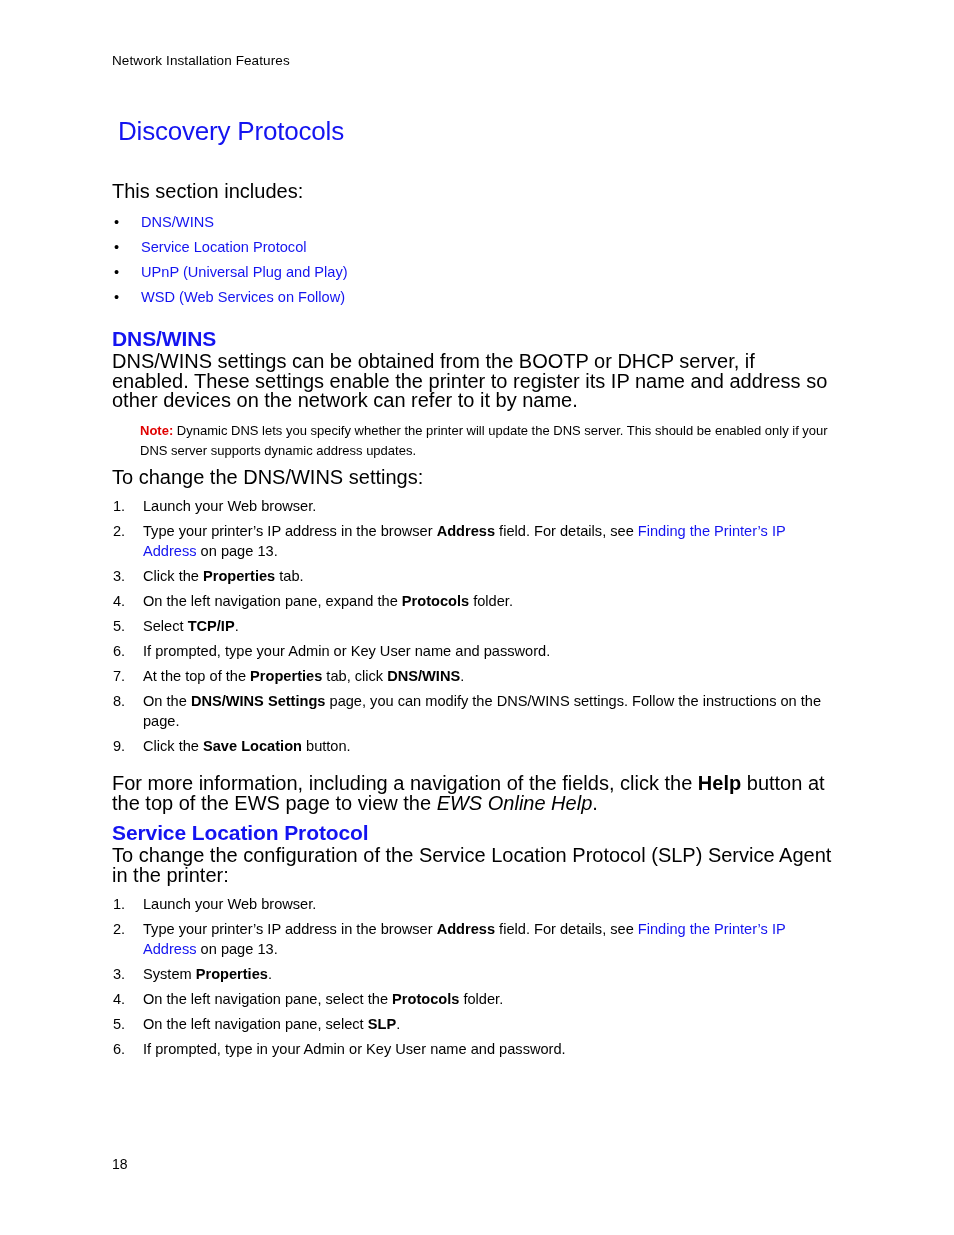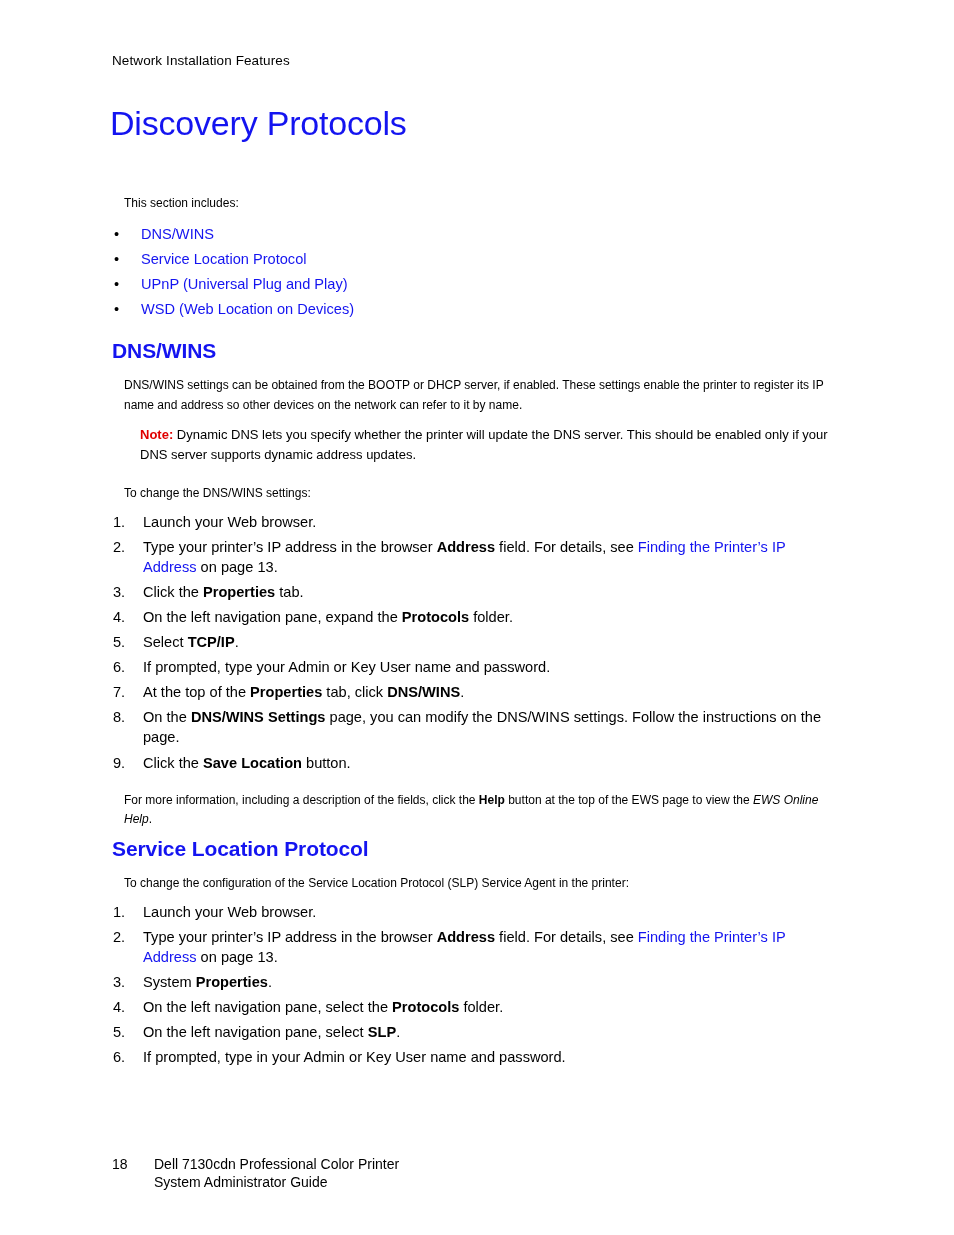--- a/index.html
+++ b/index.html
@@ -33,39 +33,39 @@
     line-height: 17px;
     color: #000000;
     letter-spacing: 0.1px;
   }
 
   
   .chapter-title {
     position: absolute;
     left: 110px;
     top: 100px;
-    font-size: 34px;
+    font-size: 26px;
     line-height: 46px;
     font-weight: normal;
     color: #1414F0;
     letter-spacing: -0.2px;
-    margin: 0;
+    margin: 8px;
   }
 
   
   .content {
     position: absolute;
     left: 112px;
     top: 182px;
     width: 724px;
   }
 
   p {
-    margin: 12px;
-    font-size: 12px;
+    margin: 0;
+    font-size: 20px;
     line-height: 19.8px;
   }
 
   .para {
     margin-bottom: 6px;
   }
 
   .intro-line {
     margin-bottom: 8px;
   }
@@ -175,21 +175,21 @@
   <h1 class="chapter-title">Discovery Protocols</h1>
 
   <div class="content">
 
     <p class="intro-line">This section includes:</p>
 
     <ul class="bullet-list">
         <li><span class="bullet-mark">•</span><a class="xref" href="#">DNS/WINS</a></li>
         <li><span class="bullet-mark">•</span><a class="xref" href="#">Service Location Protocol</a></li>
         <li><span class="bullet-mark">•</span><a class="xref" href="#">UPnP (Universal Plug and Play)</a></li>
-        <li><span class="bullet-mark">•</span><a class="xref" href="#">WSD (Web Location on Devices)</a></li>
+        <li><span class="bullet-mark">•</span><a class="xref" href="#">WSD (Web Services on Follow)</a></li>
       </ul>
 
     <h2 class="section-heading heading-dnswins">DNS/WINS</h2>
 
     <p class="para">DNS/WINS settings can be obtained from the BOOTP or DHCP server, if enabled. These settings enable the printer to register its IP name and address so other devices on the network can refer to it by name.</p>
 
     <p class="note">
       <span class="note-label">Note:</span><span> </span><span>Dynamic DNS lets you specify whether the printer will update the DNS server. This should be enabled only if your DNS server supports dynamic address updates.</span>
     </p>
 
@@ -202,38 +202,34 @@
         <li><span class="step-num">2.</span><span><span>Type your printer’s IP address in the browser </span><b>Address</b><span> field. For details, see </span><a class="xref" href="#">Finding the Printer’s IP Address</a><span> on page 13.</span></span></li>
         <li><span class="step-num">3.</span><span><span>Click the </span><b>Properties</b><span> tab.</span></span></li>
         <li><span class="step-num">4.</span><span><span>On the left navigation pane, expand the </span><b>Protocols</b><span> folder.</span></span></li>
         <li><span class="step-num">5.</span><span><span>Select </span><b>TCP/IP</b><span>.</span></span></li>
         <li><span class="step-num">6.</span><span><span>If prompted, type your Admin or Key User name and password.</span></span></li>
         <li><span class="step-num">7.</span><span><span>At the top of the </span><b>Properties</b><span> tab, click </span><b>DNS/WINS</b><span>.</span></span></li>
         <li><span class="step-num">8.</span><span><span>On the </span><b>DNS/WINS Settings</b><span> page, you can modify the DNS/WINS settings. Follow the instructions on the page.</span></span></li>
         <li><span class="step-num">9.</span><span><span>Click the </span><b>Save Location</b><span> button.</span></span></li>
       </ol>
 
-    <p class="para after-steps"><span>For more information, including a description of the fields, click the </span><b>Help</b><span> button at the top of the EWS page to view the </span><i>EWS Online Help</i><span>.</span></p>
+    <p class="para after-steps"><span>For more information, including a navigation of the fields, click the </span><b>Help</b><span> button at the top of the EWS page to view the </span><i>EWS Online Help</i><span>.</span></p>
 
     <h2 class="section-heading heading-slp">Service Location Protocol</h2>
 
     <p class="intro-line">To change the configuration of the Service Location Protocol (SLP) Service Agent in the printer:</p>
 
     <ol class="steps">
         <li><span class="step-num">1.</span><span><span>Launch your Web browser.</span></span></li>
         <li><span class="step-num">2.</span><span><span>Type your printer’s IP address in the browser </span><b>Address</b><span> field. For details, see </span><a class="xref" href="#">Finding the Printer’s IP Address</a><span> on page 13.</span></span></li>
         <li><span class="step-num">3.</span><span><span>System </span><b>Properties</b><span>.</span></span></li>
         <li><span class="step-num">4.</span><span><span>On the left navigation pane, select the </span><b>Protocols</b><span> folder.</span></span></li>
         <li><span class="step-num">5.</span><span><span>On the left navigation pane, select </span><b>SLP</b><span>.</span></span></li>
         <li><span class="step-num">6.</span><span><span>If prompted, type in your Admin or Key User name and password.</span></span></li>
       </ol>
 
   </div>
 
   <div class="footer">
     <span class="page-num">18</span>
-    <div class="footer-text">
-      <div>Dell 7130cdn Professional Color Printer</div>
-      <div>System Administrator Guide</div>
-    </div>
   </div>
 
 </div>
 
 </body></html>

